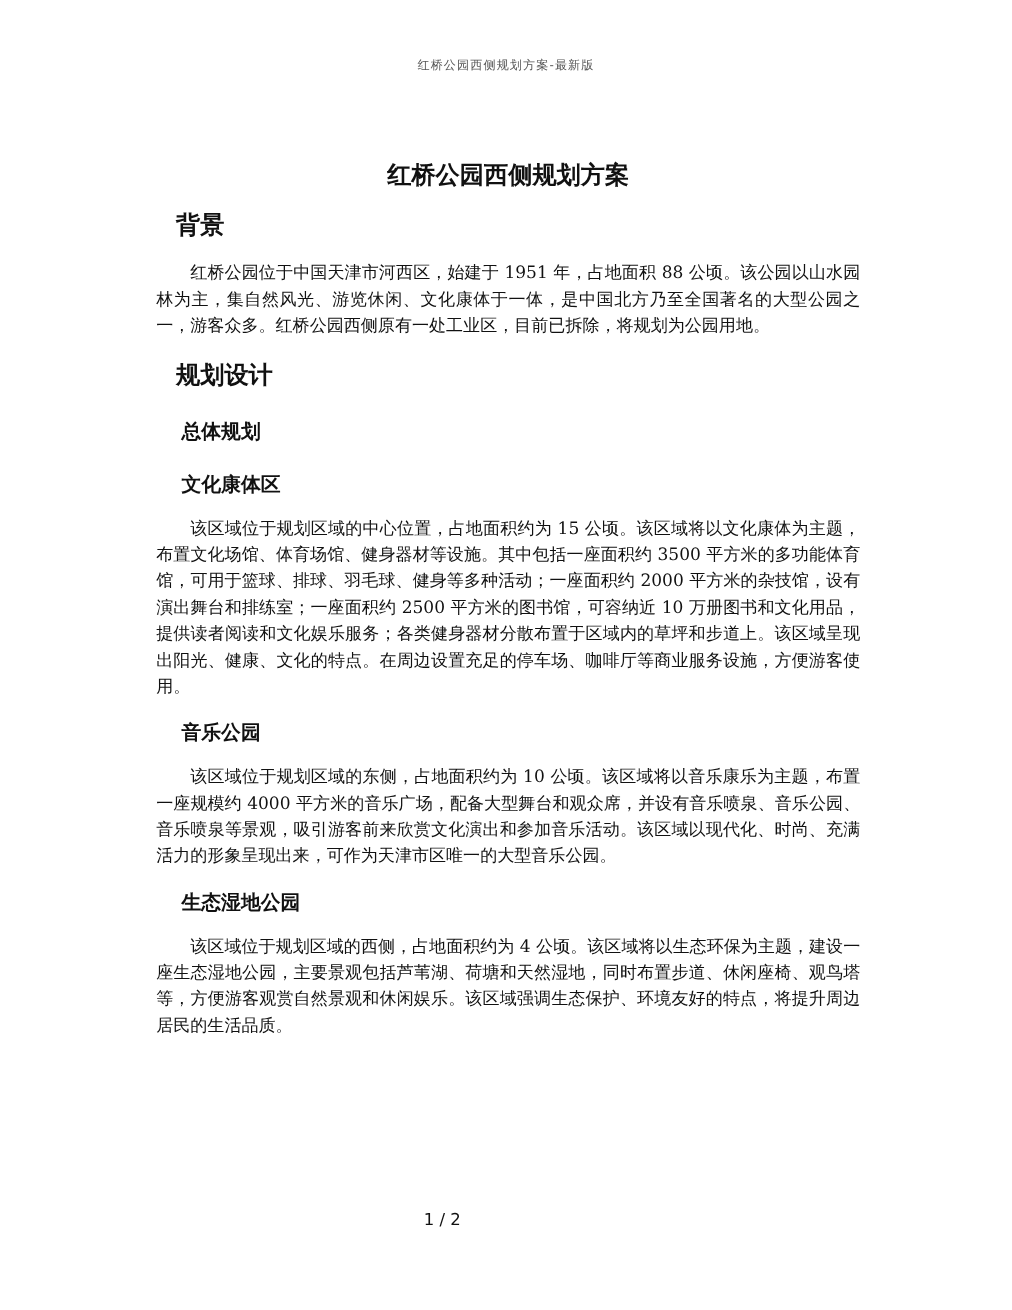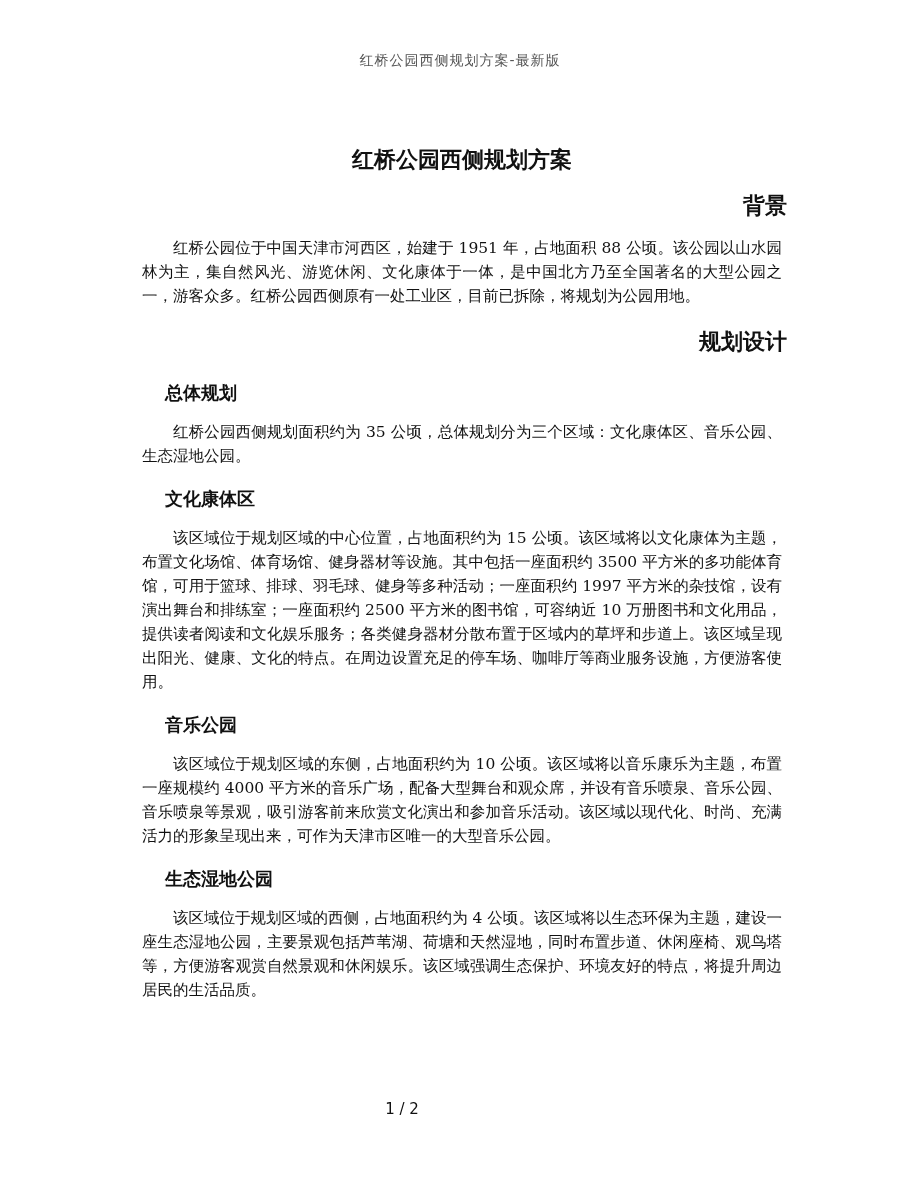--- a/index.html
+++ b/index.html
@@ -1,25 +1,25 @@
 <!DOCTYPE html>
 <html><head>
 <meta charset="utf-8">
 <style>
   html, body { margin: 0; padding: 0; background: #ffffff; }
   body { width: 920px; height: 1191px; position: relative; overflow: hidden;
          font-family: "DejaVu Serif", "Liberation Serif", serif; color: #111; }
   .page-header { position: absolute; top: 52px; left: 0; width: 920px; text-align: center;
-                 font-size: 14px; color: #555; letter-spacing: 1px;
+                 font-size: 11px; color: #555; letter-spacing: 1px;
                  font-family: "DejaVu Sans", "Liberation Sans", sans-serif; }
   .content { position: absolute; left: 137px; top: 140px; width: 650px; }
   .doc-title { text-align: center; font-size: 22px; font-weight: bold; margin: 0; height: 40px; line-height: 40px;
                font-family: "DejaVu Sans", "Liberation Sans", sans-serif; }
   h2 { font-size: 22px; font-weight: bold; margin: 0 0 0 23px; line-height: 40px; height: 40px;
-       font-family: "DejaVu Sans", "Liberation Sans", sans-serif; text-align: right; }
+       font-family: "DejaVu Sans", "Liberation Sans", sans-serif; }
   h3 { font-size: 18px; font-weight: bold; margin: 0 0 0 28px; line-height: 34px; height: 34px;
        font-family: "DejaVu Sans", "Liberation Sans", sans-serif; }
   p { margin: 5px; font-size: 15.5px; line-height: 24px; text-indent: 2em; text-align: justify; }
   .s-bg { margin-top: 6px; }
   .p-gap { margin-top: 10px; }
   .h-gap { margin-top: 14px; }
   .page-footer { position: absolute; top: 1100px; left: 0; width: 804px; text-align: center;
                  font-size: 15px; font-family: "DejaVu Sans", "Liberation Sans", sans-serif; }
 </style>
 </head>
@@ -29,24 +29,23 @@
 
 <div class="content">
   <h1 class="doc-title">红桥公园西侧规划方案</h1>
 
   <h2 class="s-bg">背景</h2>
   <p class="p-gap">红桥公园位于中国天津市河西区，始建于 1951 年，占地面积 88 公顷。该公园以山水园林为主，集自然风光、游览休闲、文化康体于一体，是中国北方乃至全国著名的大型公园之一，游客众多。红桥公园西侧原有一处工业区，目前已拆除，将规划为公园用地。</p>
 
   <h2 class="h-gap">规划设计</h2>
 
   <h3 class="h-gap">总体规划</h3>
-  <p class="p-gap">红桥公园西侧规划面积约为 35 公顷，总体规划分为三个区域：文化康体区、音乐公园、生态湿地公园。</p>
 
   <h3 class="h-gap">文化康体区</h3>
-  <p class="p-gap">该区域位于规划区域的中心位置，占地面积约为 15 公顷。该区域将以文化康体为主题，布置文化场馆、体育场馆、健身器材等设施。其中包括一座面积约 3500 平方米的多功能体育馆，可用于篮球、排球、羽毛球、健身等多种活动；一座面积约 1997 平方米的杂技馆，设有演出舞台和排练室；一座面积约 2500 平方米的图书馆，可容纳近 10 万册图书和文化用品，提供读者阅读和文化娱乐服务；各类健身器材分散布置于区域内的草坪和步道上。该区域呈现出阳光、健康、文化的特点。在周边设置充足的停车场、咖啡厅等商业服务设施，方便游客使用。</p>
+  <p class="p-gap">该区域位于规划区域的中心位置，占地面积约为 15 公顷。该区域将以文化康体为主题，布置文化场馆、体育场馆、健身器材等设施。其中包括一座面积约 3500 平方米的多功能体育馆，可用于篮球、排球、羽毛球、健身等多种活动；一座面积约 2000 平方米的杂技馆，设有演出舞台和排练室；一座面积约 2500 平方米的图书馆，可容纳近 10 万册图书和文化用品，提供读者阅读和文化娱乐服务；各类健身器材分散布置于区域内的草坪和步道上。该区域呈现出阳光、健康、文化的特点。在周边设置充足的停车场、咖啡厅等商业服务设施，方便游客使用。</p>
 
   <h3 class="h-gap">音乐公园</h3>
   <p class="p-gap">该区域位于规划区域的东侧，占地面积约为 10 公顷。该区域将以音乐康乐为主题，布置一座规模约 4000 平方米的音乐广场，配备大型舞台和观众席，并设有音乐喷泉、音乐公园、音乐喷泉等景观，吸引游客前来欣赏文化演出和参加音乐活动。该区域以现代化、时尚、充满活力的形象呈现出来，可作为天津市区唯一的大型音乐公园。</p>
 
   <h3 class="h-gap">生态湿地公园</h3>
   <p class="p-gap">该区域位于规划区域的西侧，占地面积约为 4 公顷。该区域将以生态环保为主题，建设一座生态湿地公园，主要景观包括芦苇湖、荷塘和天然湿地，同时布置步道、休闲座椅、观鸟塔等，方便游客观赏自然景观和休闲娱乐。该区域强调生态保护、环境友好的特点，将提升周边居民的生活品质。</p>
 </div>
 
 <div class="page-footer">1 / 2</div>
 

